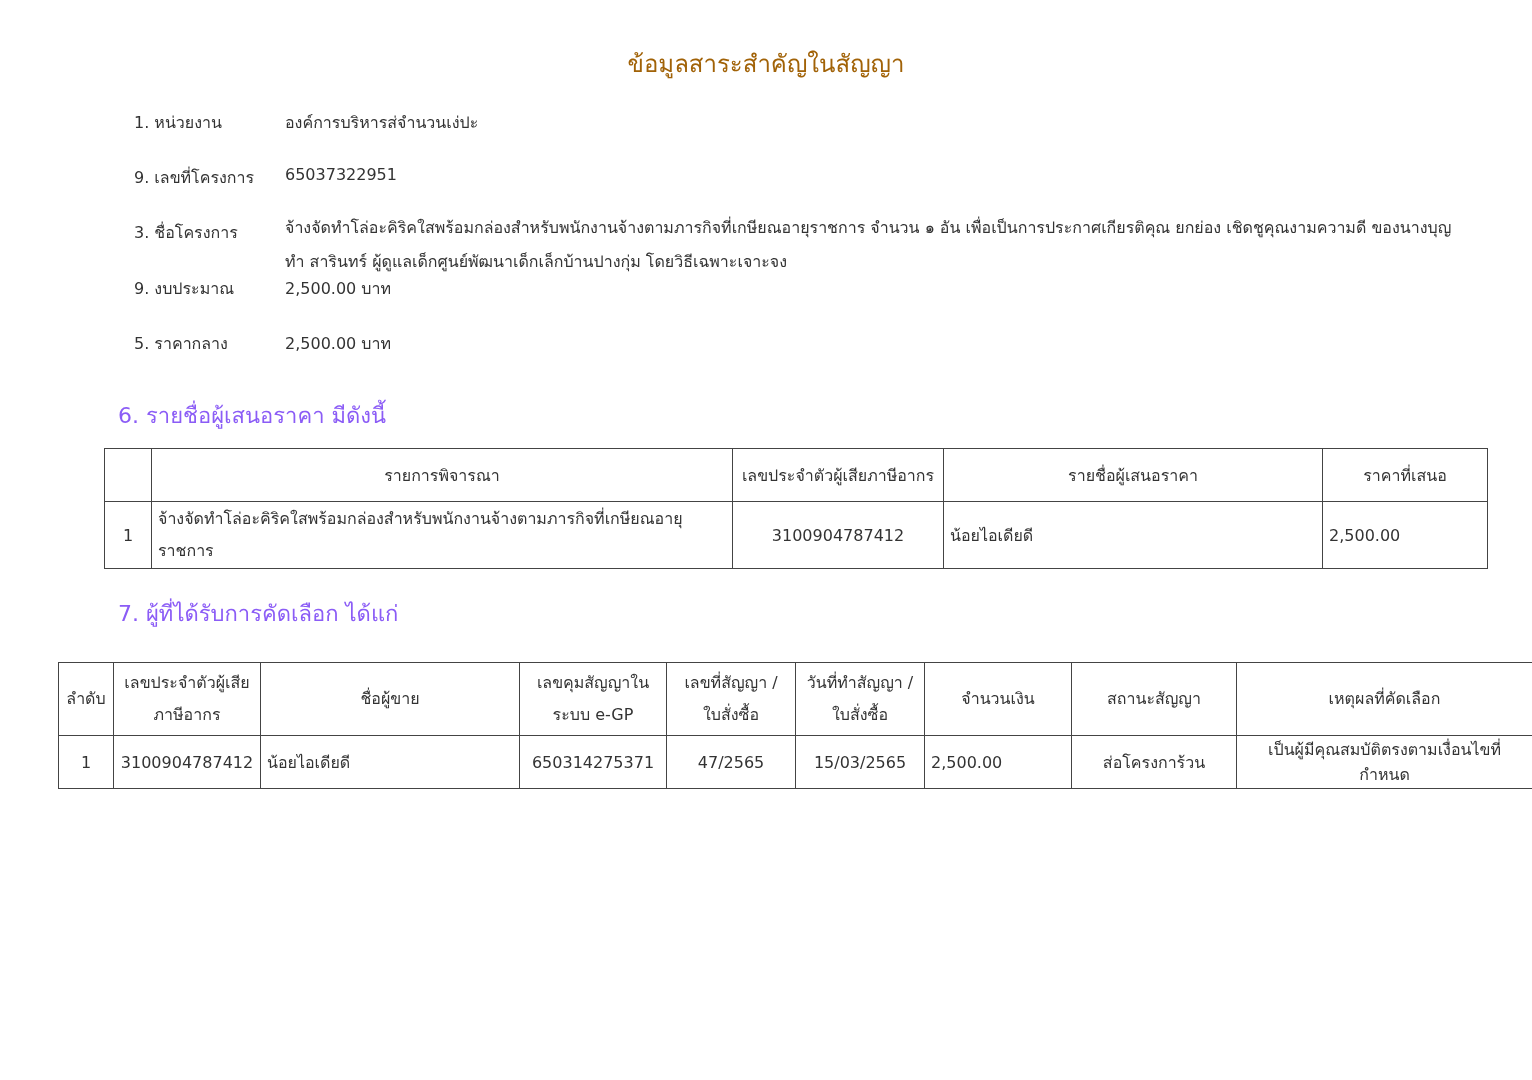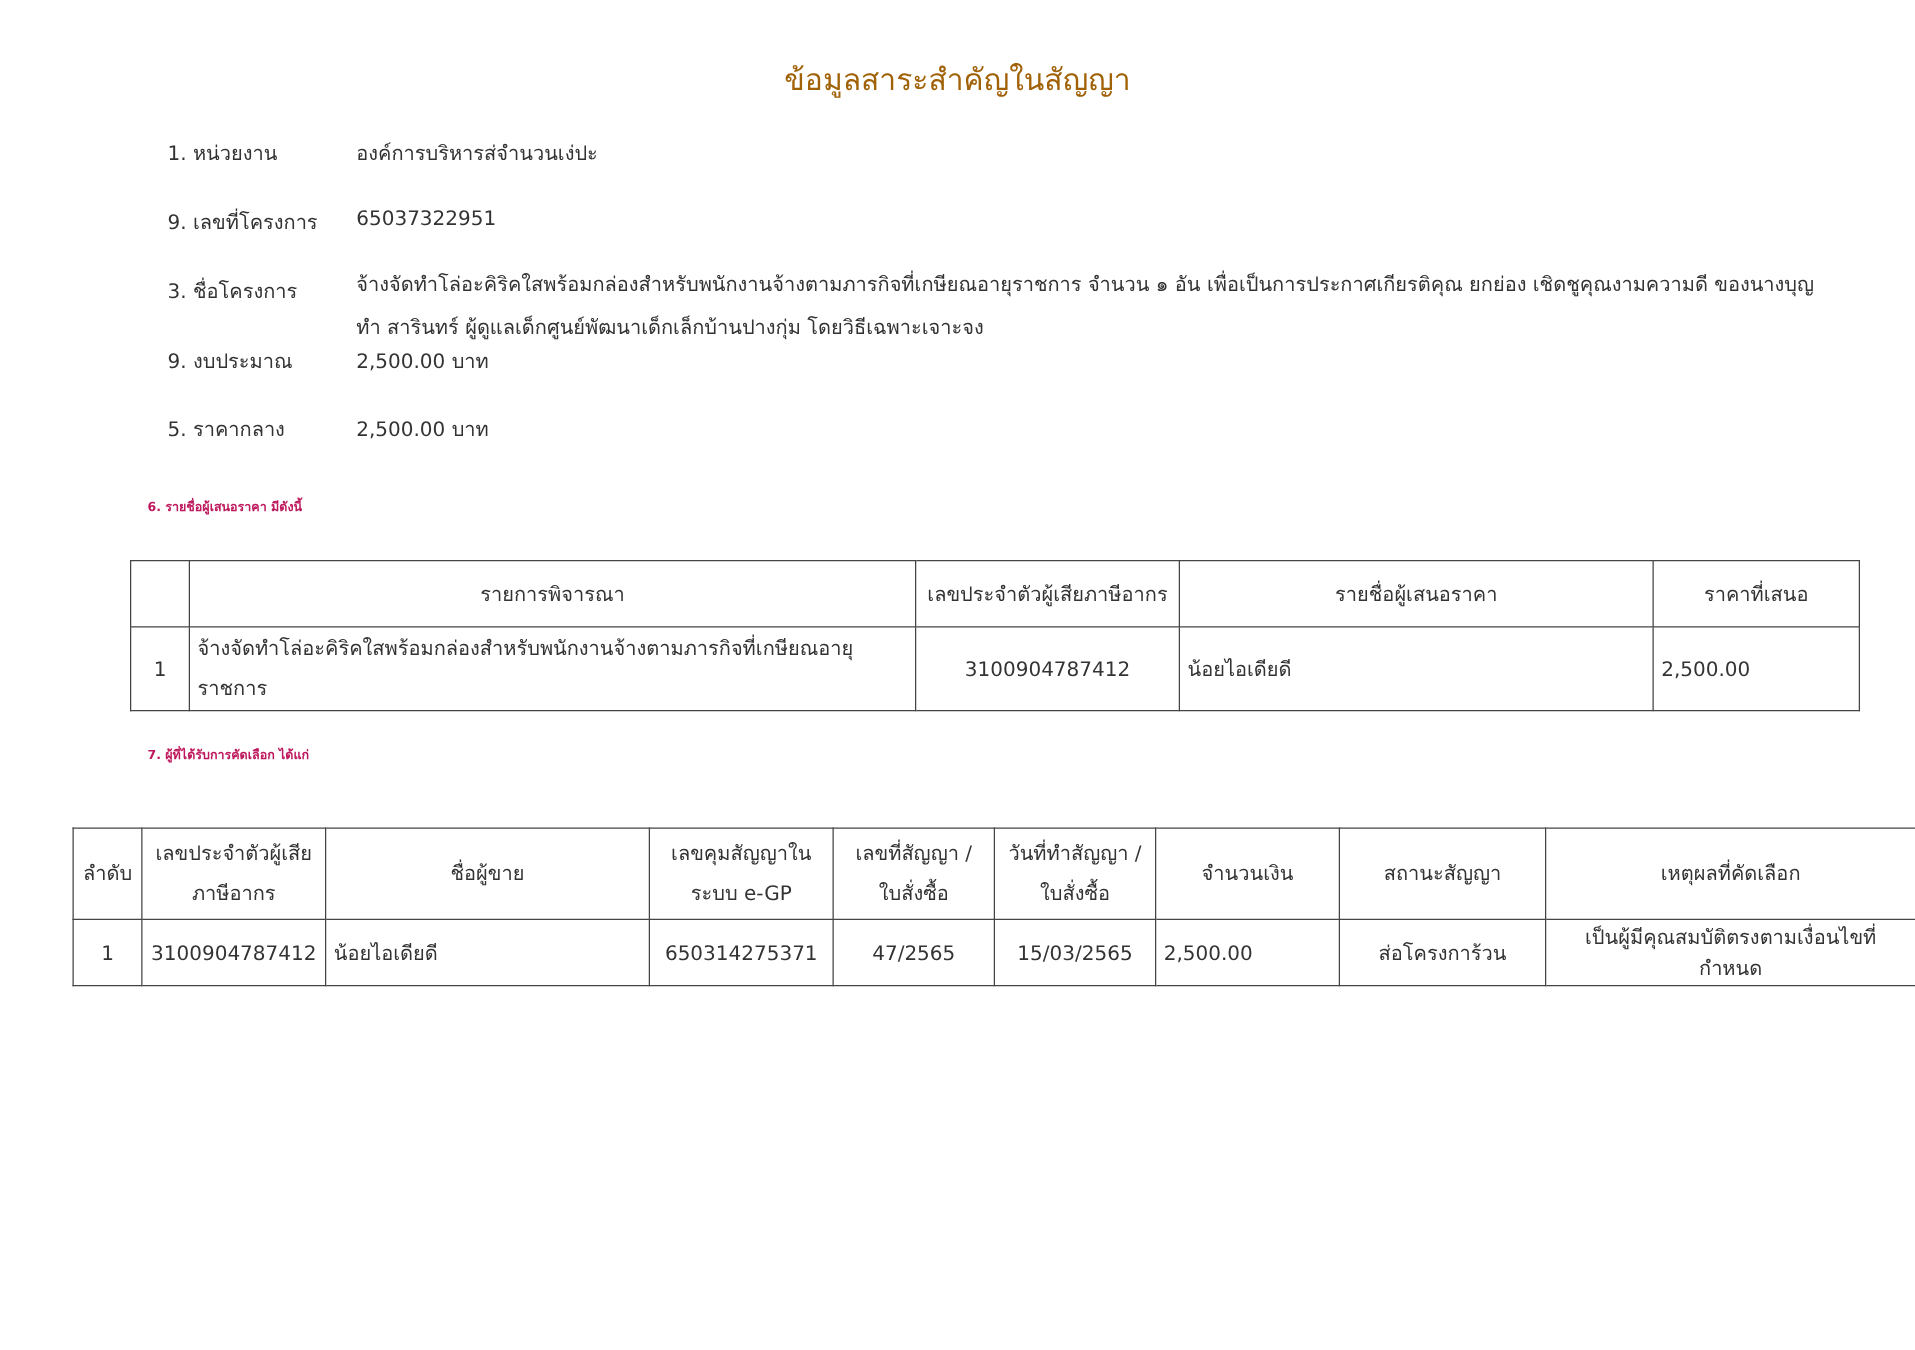--- a/index.html
+++ b/index.html
@@ -6,21 +6,21 @@
     body {
       width: 1532px; height: 1080px; background: #ffffff; position: relative; overflow: hidden;
       font-family: "DejaVu Sans", "Liberation Sans", sans-serif; color: #2a2a2a;
     }
     .title { position: absolute; top: 44px; left: 0; width: 1532px; text-align: center;
       font-size: 24px; color: #a16207; }
     .field { position: absolute; left: 118px; font-size: 16px; color: #333; }
     .field .lbl { position: absolute; left: 16px; white-space: nowrap; }
     .field .val { position: absolute; left: 167px; white-space: nowrap; }
     .val-wrap { white-space: normal !important; width: 1180px; line-height: 34px; top: -9px; }
-    .section { position: absolute; left: 118px; font-size: 10px; color: #be185d; white-space: nowrap; font-weight: bold; }
+    .section { position: absolute; left: 118px; font-size: 22px; color: #8b5cf6; white-space: nowrap; }
     table { position: absolute; border-collapse: collapse; font-size: 16px; color: #333; margin-left: 34px; }
     td, th { border: 1.5px solid #444; font-weight: normal; padding: 0 6px; }
     .t1 { left: 70px; top: 448px; width: 1384px; }
     .t1 th { height: 52px; text-align: center; }
     .t1 td { height: 66px; }
     .t2 { left: 24px; top: 662px; width: 1475px; }
     .t2 th { height: 72px; text-align: center; line-height: 32px; }
     .t2 td { height: 52px; }
     .c { text-align: center; } .r { } .l { text-align: left; }
     .desc { line-height: 32px; }

